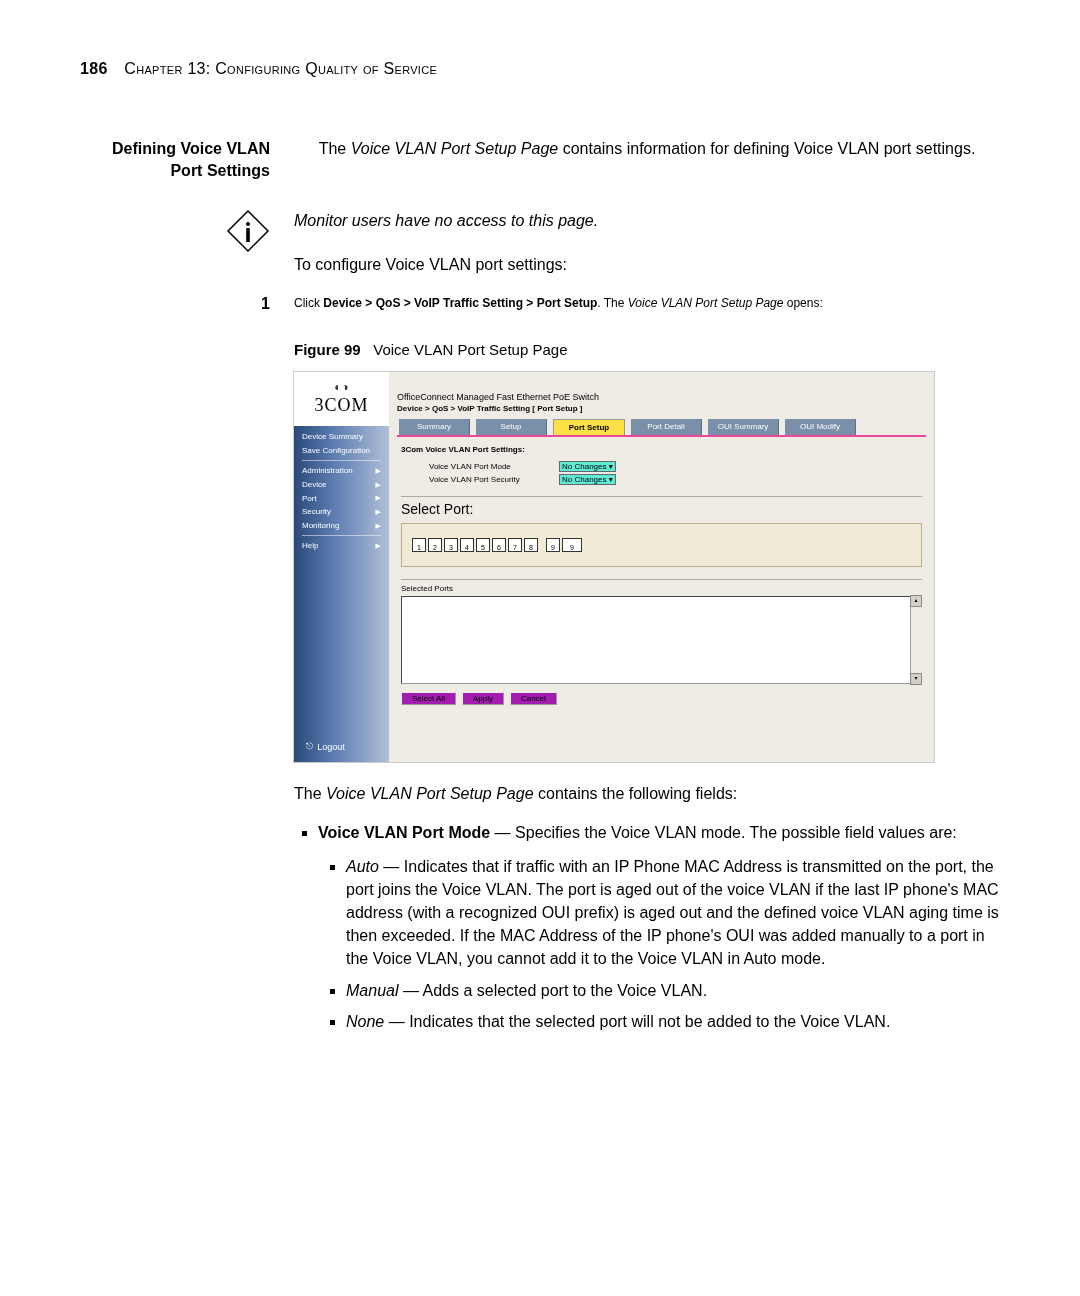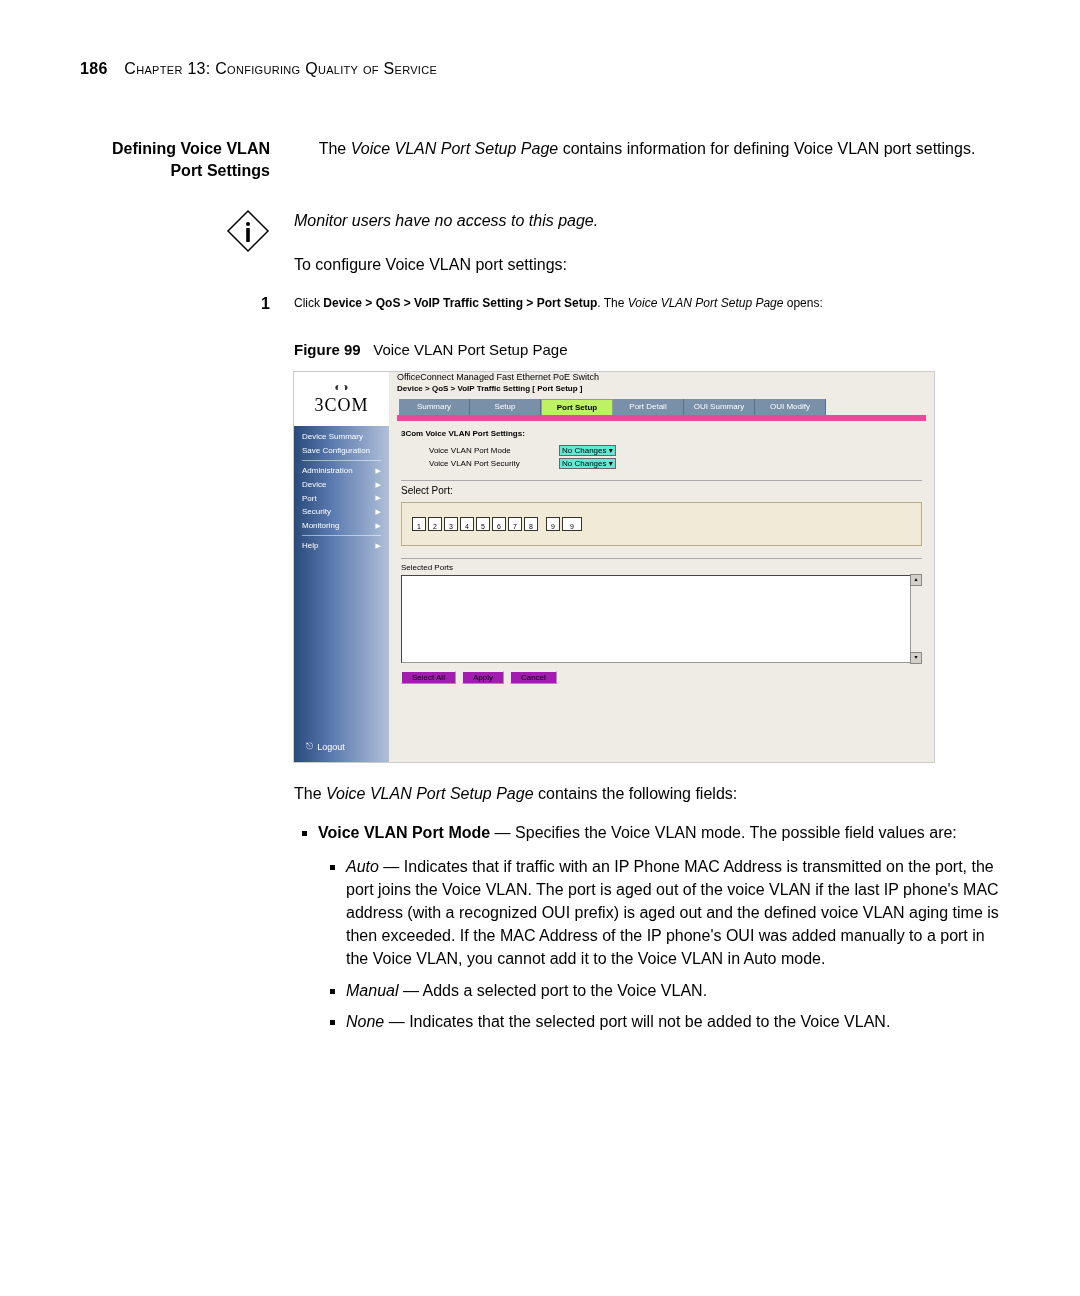--- a/index.html
+++ b/index.html
@@ -150,49 +150,50 @@
   }
   .ss-main {
     flex: 1;
     background: #efece5;
     display: flex;
     flex-direction: column;
   }
   .ss-title-row {
     padding: 0 8px 2px 8px;
     font-size: 9px;
+    margin-top: 20px;
   }
   .ss-breadcrumb {
     padding: 0 8px 6px 8px;
     font-size: 8px;
     font-weight: bold;
   }
   .ss-tabs {
     display: flex;
-    gap: 0;
+    gap: 6px;
     padding-left: 10px;
   }
   .ss-tab {
     background: #7a8fa8;
     color: #fff;
     font-size: 8px;
     padding: 3px 0;
     width: 70px;
     text-align: center;
     border-right: 1px solid #5a6f88;
   }
   .ss-tab.active {
-    background: #bef264;
+    background: #fde047;
     color: #000;
     font-weight: bold;
     border: 1px solid #999;
     border-bottom: none;
   }
   .ss-content {
-    border-top: 6px solid #ec4899;
+    border-top: 2px solid #ec4899;
     margin: 0 8px;
     padding: 8px 4px;
   }
   .ss-section-title {
     font-size: 8px;
     font-weight: bold;
     margin-bottom: 6px;
   }
   .ss-field-row {
     display: flex;
@@ -395,21 +396,21 @@
         <div class="ss-section-title">3Com Voice VLAN Port Settings:</div>
         <div class="ss-field-row">
           <div class="ss-field-label">Voice VLAN Port Mode</div>
           <span class="ss-select"><span>No Changes</span> <span>▾</span></span>
         </div>
         <div class="ss-field-row">
           <div class="ss-field-label">Voice VLAN Port Security</div>
           <span class="ss-select"><span>No Changes</span> <span>▾</span></span>
         </div>
         <div class="ss-divider-line"></div>
-        <div style="font-size:10px">Select Port:</div>
+        <div style="font-size:14px">Select Port:</div>
         <div class="ss-port-grid">
           <div class="ss-port">1</div>
           <div class="ss-port">2</div>
           <div class="ss-port">3</div>
           <div class="ss-port">4</div>
           <div class="ss-port">5</div>
           <div class="ss-port">6</div>
           <div class="ss-port">7</div>
           <div class="ss-port">8</div>
           <span style="width:4px"></span>

